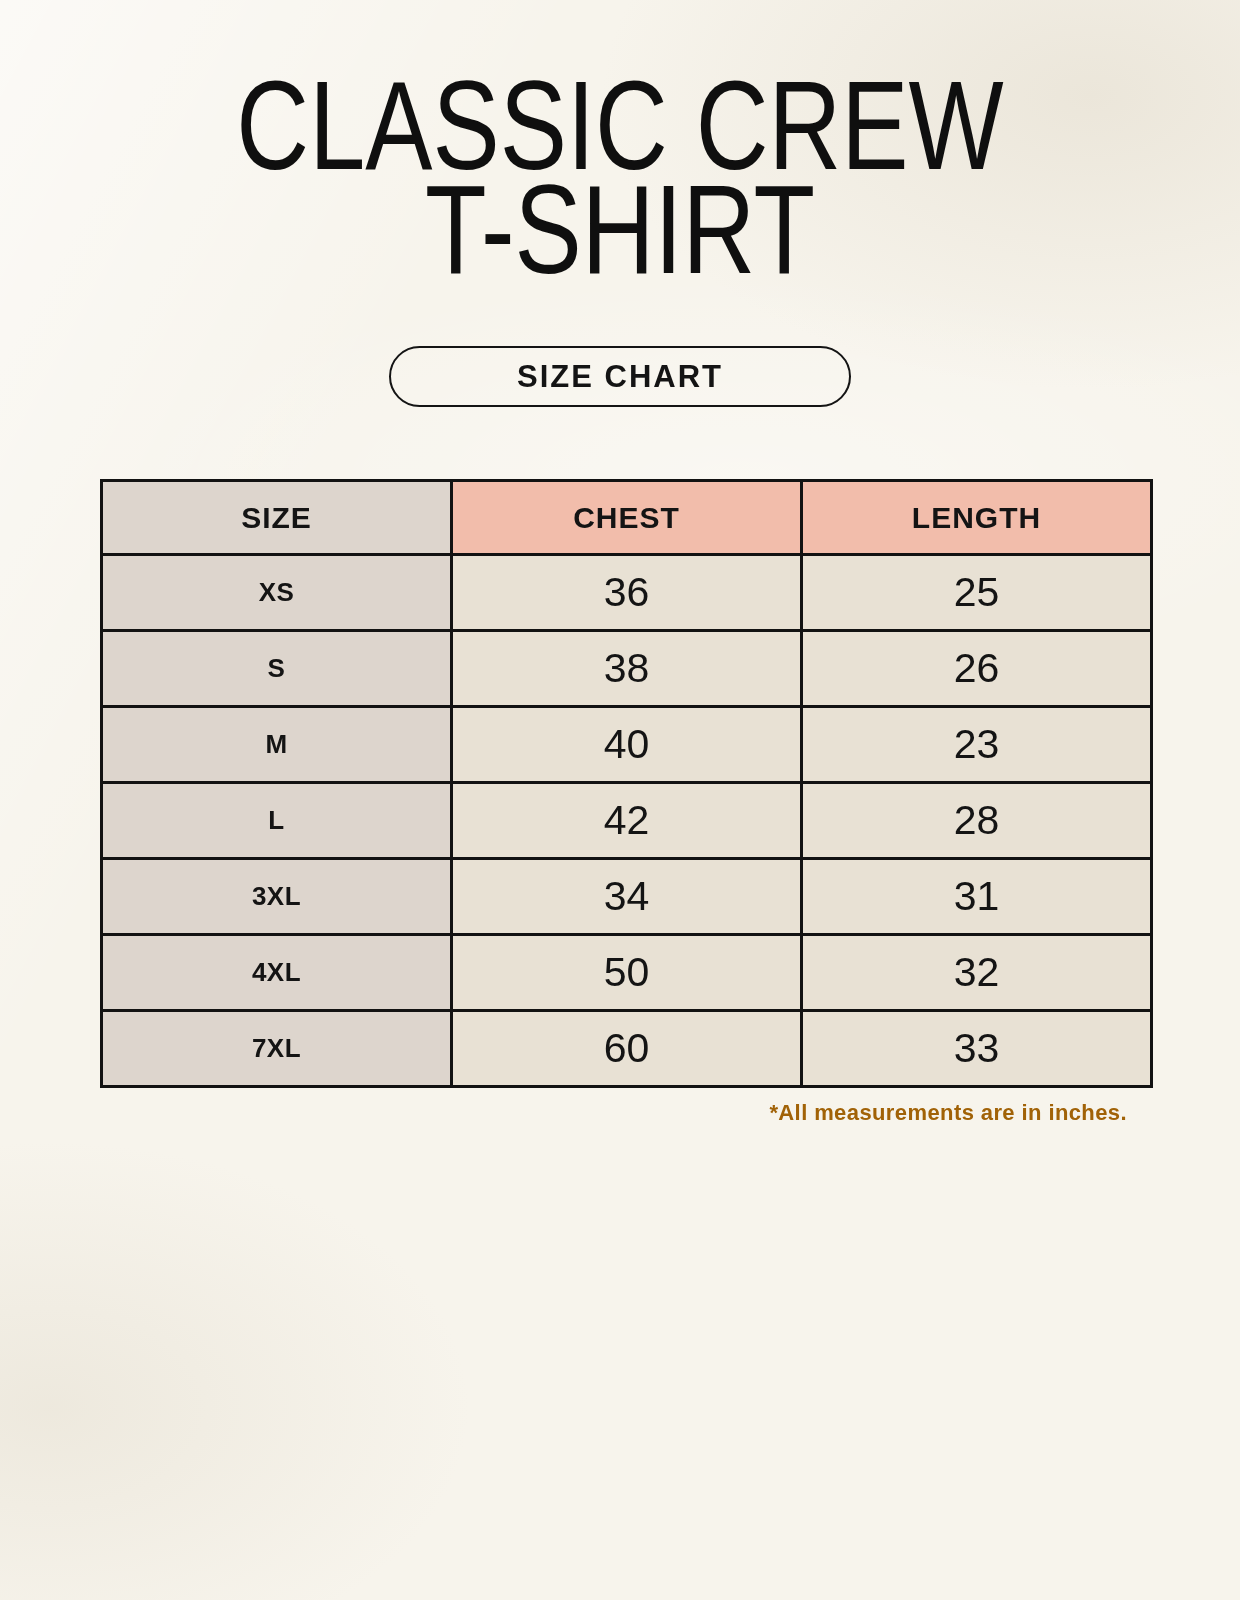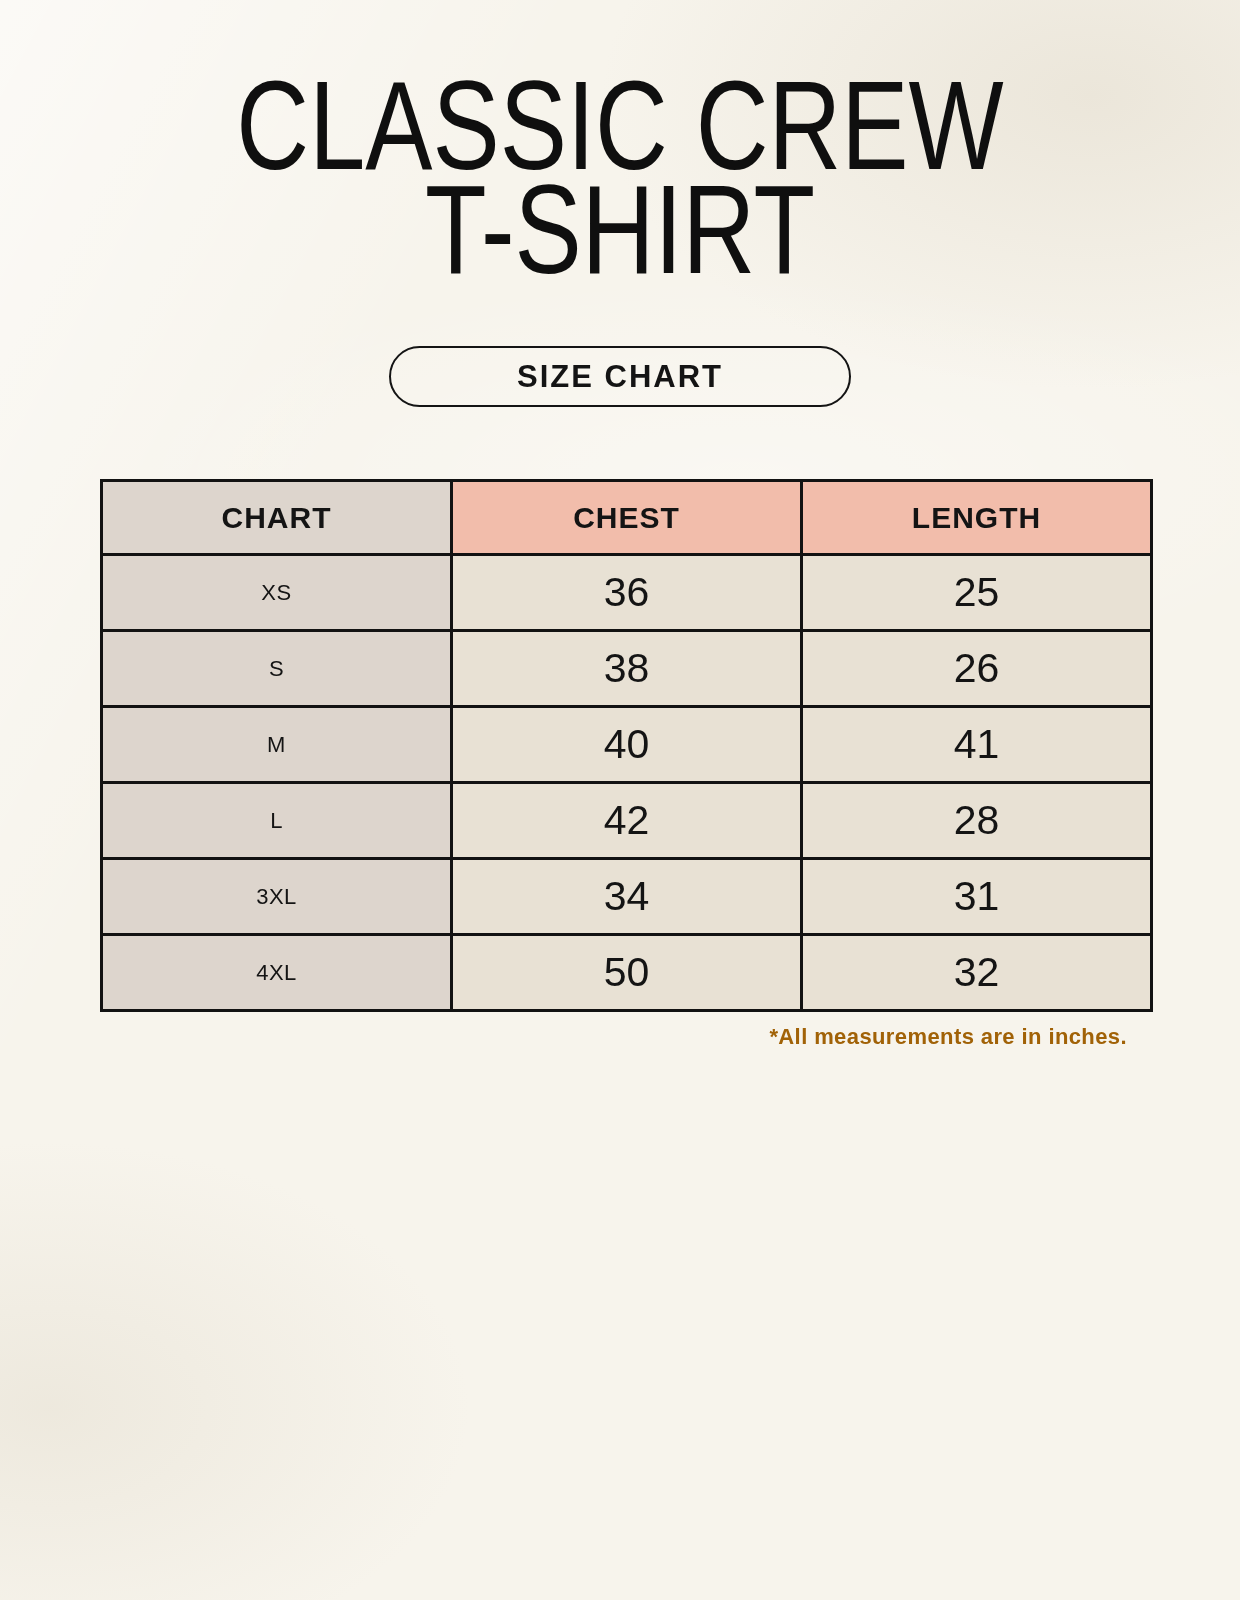--- a/index.html
+++ b/index.html
@@ -68,22 +68,22 @@
     height:74px;
     font-size:30px;
     font-weight:700;
     letter-spacing:1px;
   }
   th.col-size{background:var(--taupe);}
   th.col-measure{background:var(--salmon);}
   td{height:76px;}
   td.size-cell{
     background:var(--taupe);
-    font-size:22px;
-    font-weight:400;
+    font-size:26px;
+    font-weight:700;
     letter-spacing:0.5px;
   }
   td.value-cell{
     background:var(--beige);
     font-size:41px;
     font-weight:400;
   }
   .footnote{
     width:1053px;
     margin:12px 0 0 100px;
@@ -105,21 +105,21 @@
     <span>T-SHIRT</span>
   </h1>
 
   <button class="pill">
     <span>SIZE CHART</span>
   </button>
 
   <table class="size-chart">
     <thead>
       <tr>
-        <th class="col-size">CHART</th>
+        <th class="col-size">SIZE</th>
         <th class="col-measure">CHEST</th>
         <th class="col-measure">LENGTH</th>
       </tr>
     </thead>
     <tbody id="size-rows">
 
         <tr>
           <td class="size-cell">XS</td>
           <td class="value-cell">36</td>
           <td class="value-cell">25</td>
@@ -127,21 +127,21 @@
 
         <tr>
           <td class="size-cell">S</td>
           <td class="value-cell">38</td>
           <td class="value-cell">26</td>
         </tr>
 
         <tr>
           <td class="size-cell">M</td>
           <td class="value-cell">40</td>
-          <td class="value-cell">41</td>
+          <td class="value-cell">23</td>
         </tr>
 
         <tr>
           <td class="size-cell">L</td>
           <td class="value-cell">42</td>
           <td class="value-cell">28</td>
         </tr>
 
 
 
@@ -152,18 +152,23 @@
         </tr>
 
         <tr>
           <td class="size-cell">4XL</td>
           <td class="value-cell">50</td>
           <td class="value-cell">32</td>
         </tr>
 
 
 
+        <tr>
+          <td class="size-cell">7XL</td>
+          <td class="value-cell">60</td>
+          <td class="value-cell">33</td>
+        </tr>
       </tbody>
   </table>
 
   <div class="footnote">*All measurements are in inches.</div>
 
 </div>
 
 </body></html>

